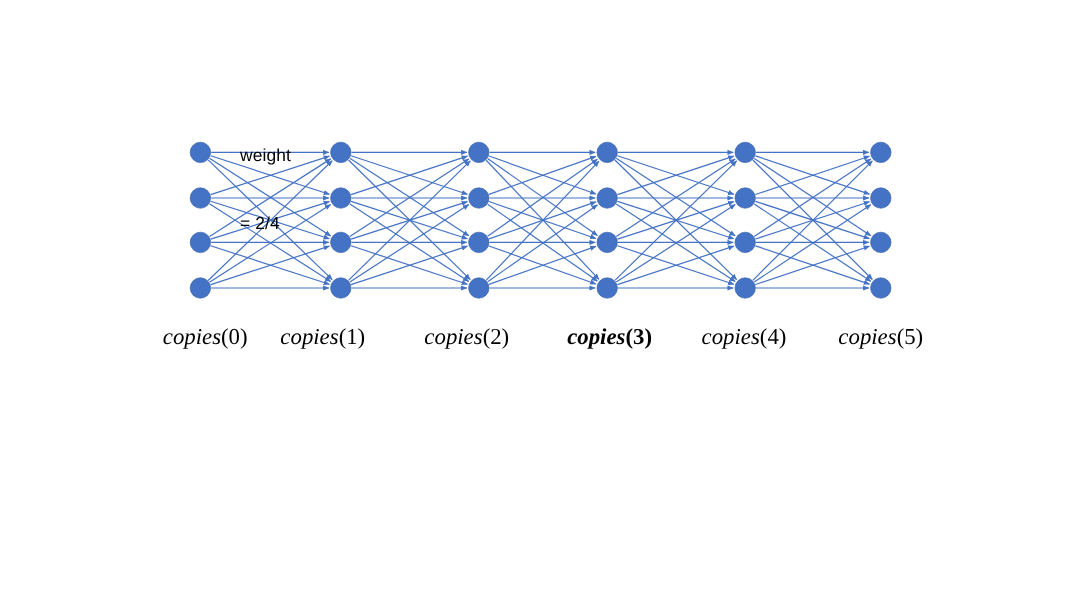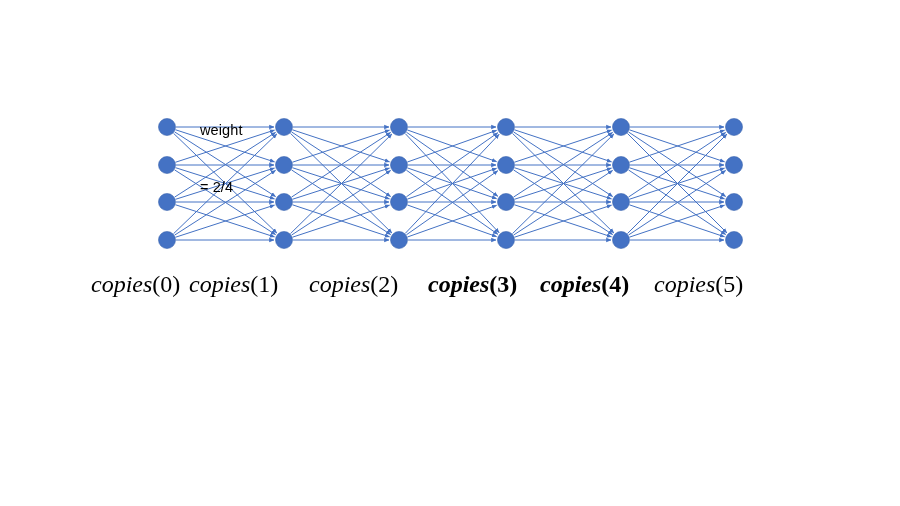--- a/index.html
+++ b/index.html
@@ -50,23 +50,23 @@
     top: 83px;
   }
   #annotation-threshold {
     left: 355px;
     top: 70px;
   }
   .column-label {
     position: absolute;
     top: 271px;
     width: 160px;
-    text-align: left;
+    text-align: center;
     font-family: "Liberation Serif", serif;
-    font-size: 24px;
+    font-size: 19px;
     color: #000000;
     white-space: pre;
   }
   .column-label .lbl-word {
     font-style: italic;
   }
   .column-label .lbl-index {
     font-style: normal;
   }
 </style>
@@ -195,17 +195,17 @@
     <span class="ann-line">weight</span>
     <span class="ann-line">= 2/4</span>
   </div>
 
 
   <div id="label-layer">
       <div class="column-label" style="left: 75px;"><span class="lbl-word">copies</span><span class="lbl-index">(0)</span></div>
       <div class="column-label" style="left: 173px;"><span class="lbl-word">copies</span><span class="lbl-index">(1)</span></div>
       <div class="column-label" style="left: 293px;"><span class="lbl-word">copies</span><span class="lbl-index">(2)</span></div>
       <div class="column-label" style="left: 412px; font-weight: bold;"><span class="lbl-word">copies</span><span class="lbl-index">(3)</span></div>
-      <div class="column-label" style="left: 524px; font-weight: bold;"><span class="lbl-word">copies</span><span class="lbl-index">(4)</span></div>
+      <div class="column-label" style="left: 524px;"><span class="lbl-word">copies</span><span class="lbl-index">(4)</span></div>
       <div class="column-label" style="left: 638px;"><span class="lbl-word">copies</span><span class="lbl-index">(5)</span></div>
     </div>
 
 </div>
 
 </body></html>

